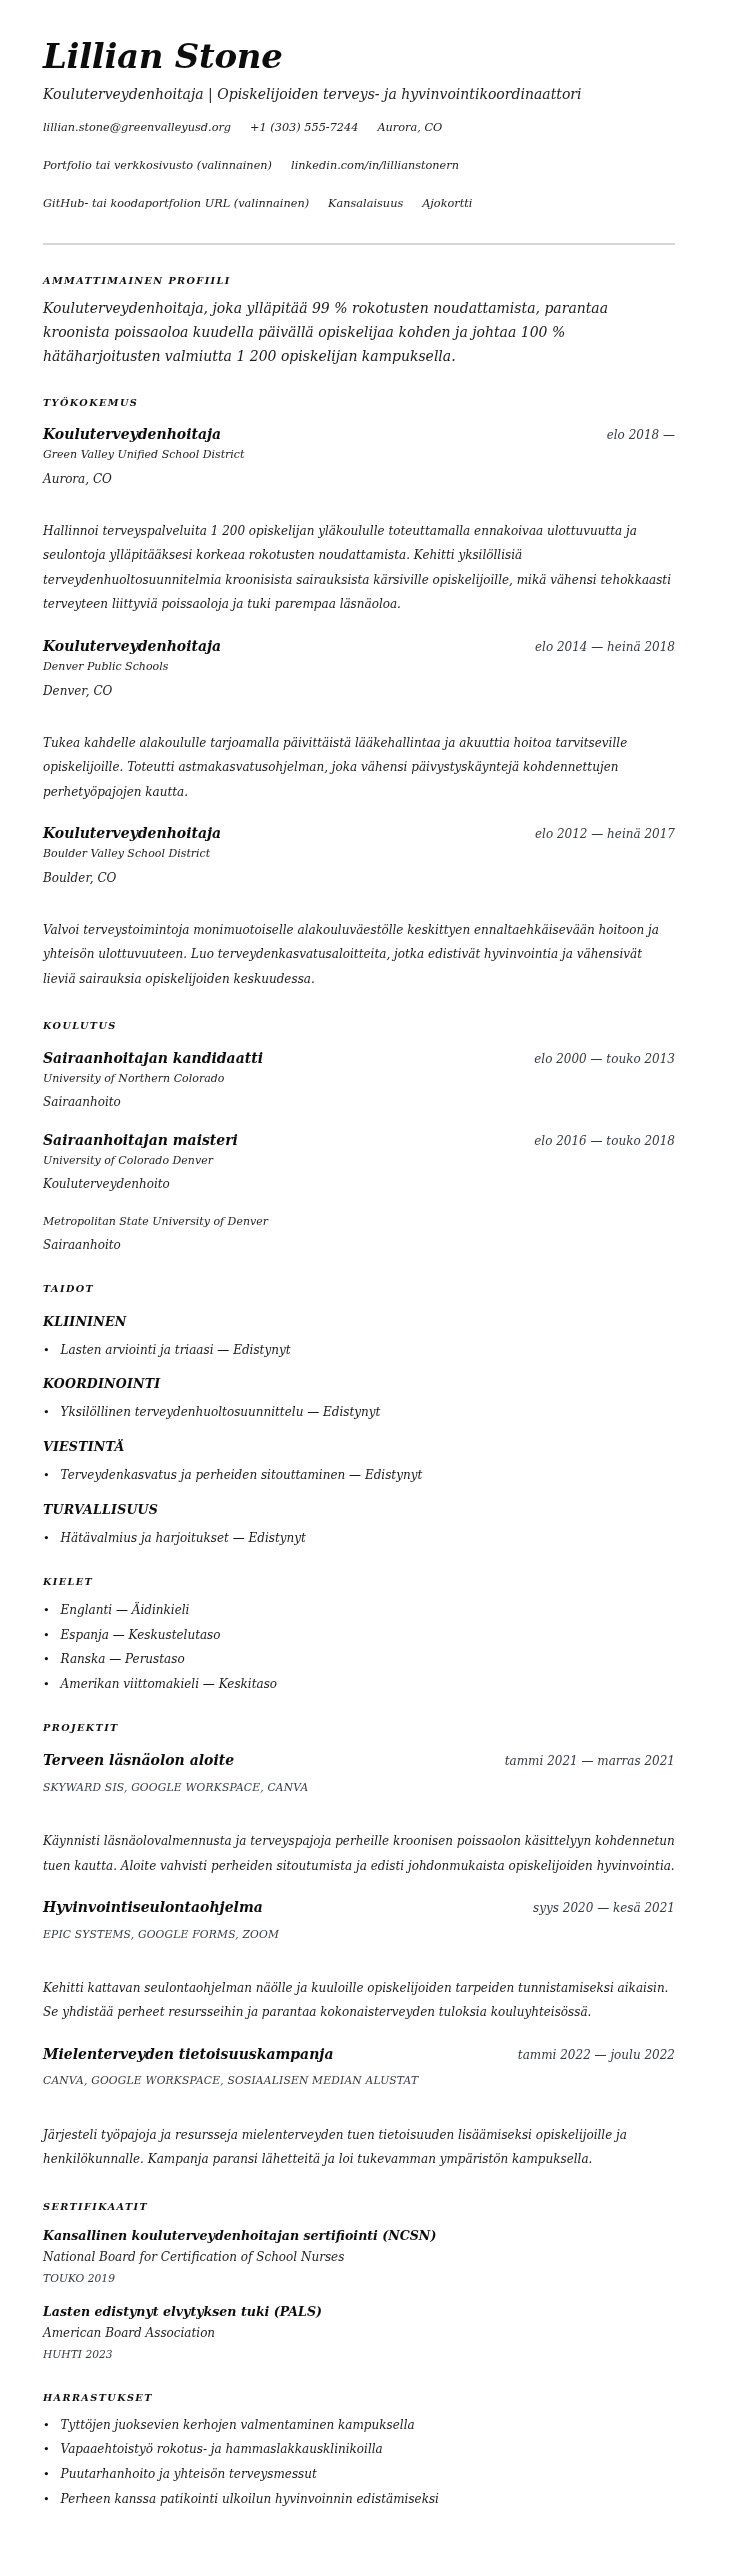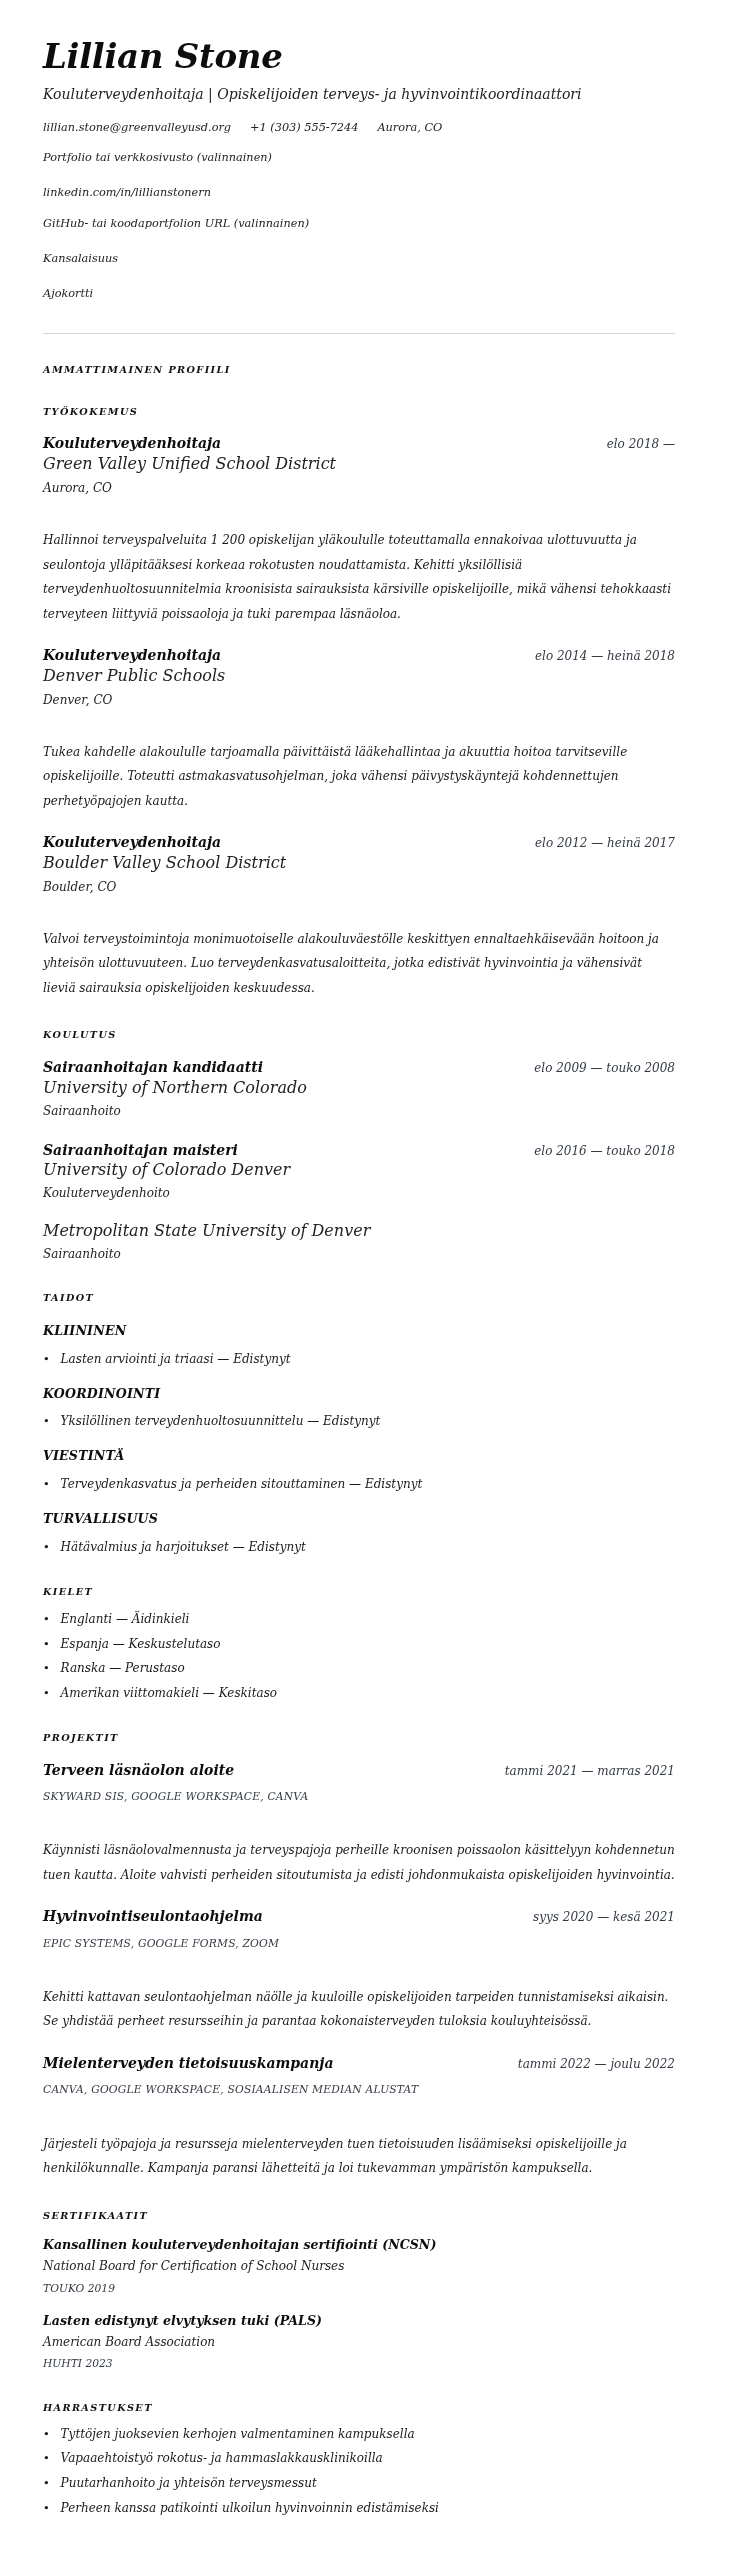--- a/index.html
+++ b/index.html
@@ -8,34 +8,34 @@
     width: 754px;
     font-family: "DejaVu Serif", serif;
     color: #111111;
   }
   .page { padding: 36px 43px 25px 43px; width: 718px; font-style: italic; }
 
   .name { font-size: 34px; font-weight: bold; line-height: 41px; color: #0d0d0d; letter-spacing: -0.3px; }
   .headline { font-size: 14px; line-height: 19px; margin-top: 7.5px; color: #222; }
   .contact-row { display: flex; gap: 19px; font-size: 11.3px; line-height: 16.3px; color: #222; }
   .contact-row.first { margin-top: 16.3px; }
-  .contact-row + .contact-row { margin-top: 14px; flex-direction: column; }
+  .contact-row + .contact-row { margin-top: 22px; }
   .divider { height: 1.9px; background: #d6d6da; margin-top: 30px; }
 
   .section { margin-top: 28px; }
   .section.first { margin-top: 29px; }
   .section-title { font-size: 9.7px; font-weight: bold; letter-spacing: 1.4px; text-transform: uppercase; line-height: 14px; color: #111; }
 
   .profile-text { font-size: 14px; line-height: 24px; margin-top: 8.8px; color: #1a1a1a; }
 
   .entry { margin-top: 15px; }
   .entry-head { display: flex; justify-content: space-between; align-items: baseline; }
   .entry-title { font-size: 14px; font-weight: bold; line-height: 20px; color: #0d0d0d; }
   .entry-date { font-size: 12px; line-height: 17.6px; color: #333a44; white-space: nowrap; }
-  .entry-org { font-size: 16px; line-height: 17.6px; color: #222; margin-top: 1.3px; }
+  .entry-org { font-size: 11px; line-height: 17.6px; color: #222; margin-top: 1.3px; }
   .entry-loc { font-size: 12px; line-height: 17.6px; color: #222; margin-top: 7.5px; }
   .entry-desc { font-size: 12px; line-height: 24.5px; color: #1a1a1a; margin-top: 30px; }
 
   .work .entry { margin-top: 14px; }
   .work .entry + .entry { margin-top: 19px; }
 
   .edu .entry { margin-top: 15px; }
   .edu .entry + .entry { margin-top: 19px; }
   .edu .entry-field { font-size: 12px; line-height: 17.6px; color: #222; margin-top: 6.3px; }
 
@@ -81,20 +81,21 @@
       <span>GitHub- tai koodaportfolion URL (valinnainen)</span>
       <span>Kansalaisuus</span>
       <span>Ajokortti</span>
     </div>
   </header>
 
   <div class="divider"></div>
 
   <section class="section first">
     <h2 class="section-title">AMMATTIMAINEN PROFIILI</h2>
+    <p class="profile-text">Kouluterveydenhoitaja, joka ylläpitää 99 % rokotusten noudattamista, parantaa kroonista poissaoloa kuudella päivällä opiskelijaa kohden ja johtaa 100 % hätäharjoitusten valmiutta 1 200 opiskelijan kampuksella.</p>
   </section>
 
   <section class="section work">
     <h2 class="section-title">TYÖKOKEMUS</h2>
 
     <div class="entry">
       <div class="entry-head">
         <div class="entry-title">Kouluterveydenhoitaja</div>
         <div class="entry-date">elo 2018 —</div>
       </div>
@@ -123,21 +124,21 @@
       <p class="entry-desc">Valvoi terveystoimintoja monimuotoiselle alakouluväestölle keskittyen ennaltaehkäisevään hoitoon ja yhteisön ulottuvuuteen. Luo terveydenkasvatusaloitteita, jotka edistivät hyvinvointia ja vähensivät lieviä sairauksia opiskelijoiden keskuudessa.</p>
     </div>
   </section>
 
   <section class="section edu">
     <h2 class="section-title">KOULUTUS</h2>
 
     <div class="entry">
       <div class="entry-head">
         <div class="entry-title">Sairaanhoitajan kandidaatti</div>
-        <div class="entry-date">elo 2009 — touko 2008</div>
+        <div class="entry-date">elo 2000 — touko 2013</div>
       </div>
       <div class="entry-org">University of Northern Colorado</div>
       <div class="entry-field">Sairaanhoito</div>
     </div>
 
     <div class="entry">
       <div class="entry-head">
         <div class="entry-title">Sairaanhoitajan maisteri</div>
         <div class="entry-date">elo 2016 — touko 2018</div>
       </div>

